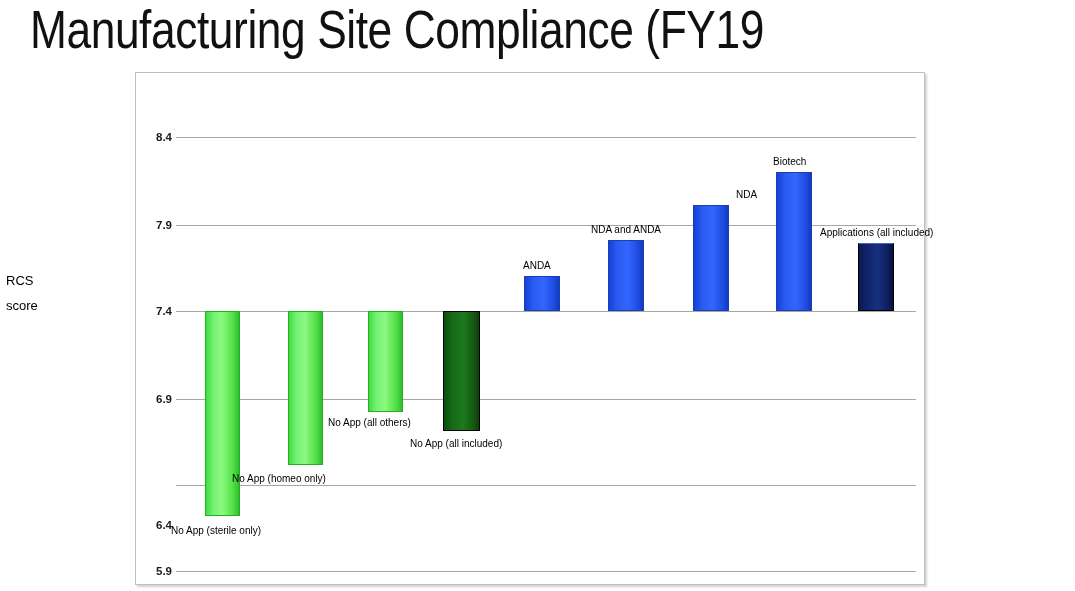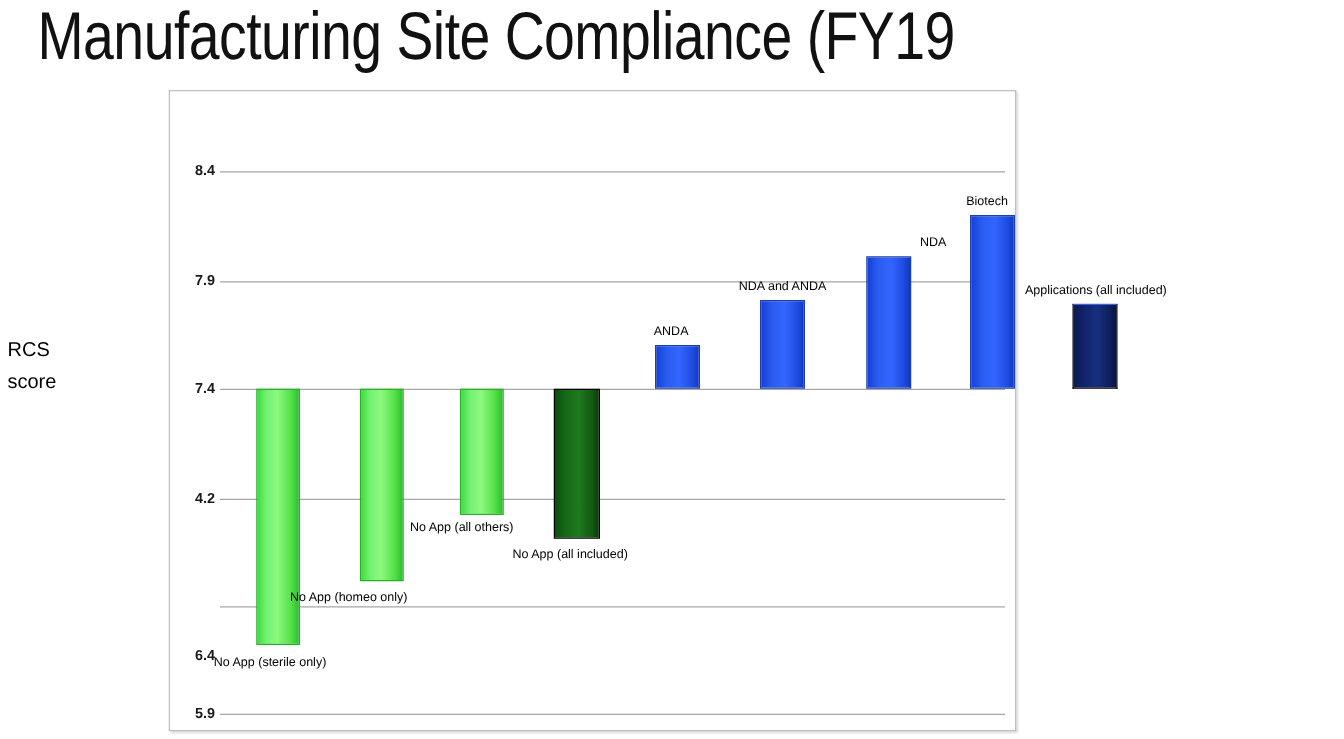--- a/index.html
+++ b/index.html
@@ -30,31 +30,31 @@
     font-family: "Liberation Sans", sans-serif;
     transform: scaleX(0.82);
     transform-origin: left top;
   }
 
   
   #axis-caption {
     position: absolute;
     left: 6px;
     top: 268px;
-    font-size: 16px;
+    font-size: 13px;
     line-height: 25px;
     color: #000000;
   }
 
   
   #chart-frame {
     position: absolute;
     left: 135px;
     top: 72px;
-    width: 678px;
+    width: 790px;
     height: 513px;
     background: #ffffff;
     border: 1px solid #bfbfbf;
     box-shadow: 1.5px 1.5px 2px rgba(0,0,0,0.18);
     box-sizing: border-box;
   }
   #plot-area {
     position: absolute;
     left: 0;
     top: 0;
@@ -129,21 +129,21 @@
         <div class="gridline" style="top: 152px;"></div>
         <div class="gridline" style="top: 238px;"></div>
         <div class="gridline" style="top: 326px;"></div>
         <div class="gridline" style="top: 412px;"></div>
         <div class="gridline" style="top: 498px;"></div>
       </div>
     <div id="ticks-layer">
         <div class="tick-label" style="top: 64px;">8.4</div>
         <div class="tick-label" style="top: 152px;">7.9</div>
         <div class="tick-label" style="top: 238px;">7.4</div>
-        <div class="tick-label" style="top: 326px;">4.2</div>
+        <div class="tick-label" style="top: 326px;">6.9</div>
         <div class="tick-label" style="top: 412px; margin-top: 40px;">6.4</div>
         <div class="tick-label" style="top: 498px;">5.9</div>
       </div>
     <div id="bars-layer">
         <div class="bar green" style="left: 69px; top: 238px; width: 35px; height: 205px;"></div>
         <div class="bar green" style="left: 152px; top: 238px; width: 35px; height: 154px;"></div>
         <div class="bar green" style="left: 232px; top: 238px; width: 35px; height: 101px;"></div>
         <div class="bar darkgreen" style="left: 307px; top: 238px; width: 37px; height: 120px;"></div>
         <div class="bar blue" style="left: 388px; top: 203px; width: 36px; height: 35px;"></div>
         <div class="bar blue" style="left: 472px; top: 167px; width: 36px; height: 71px;"></div>

